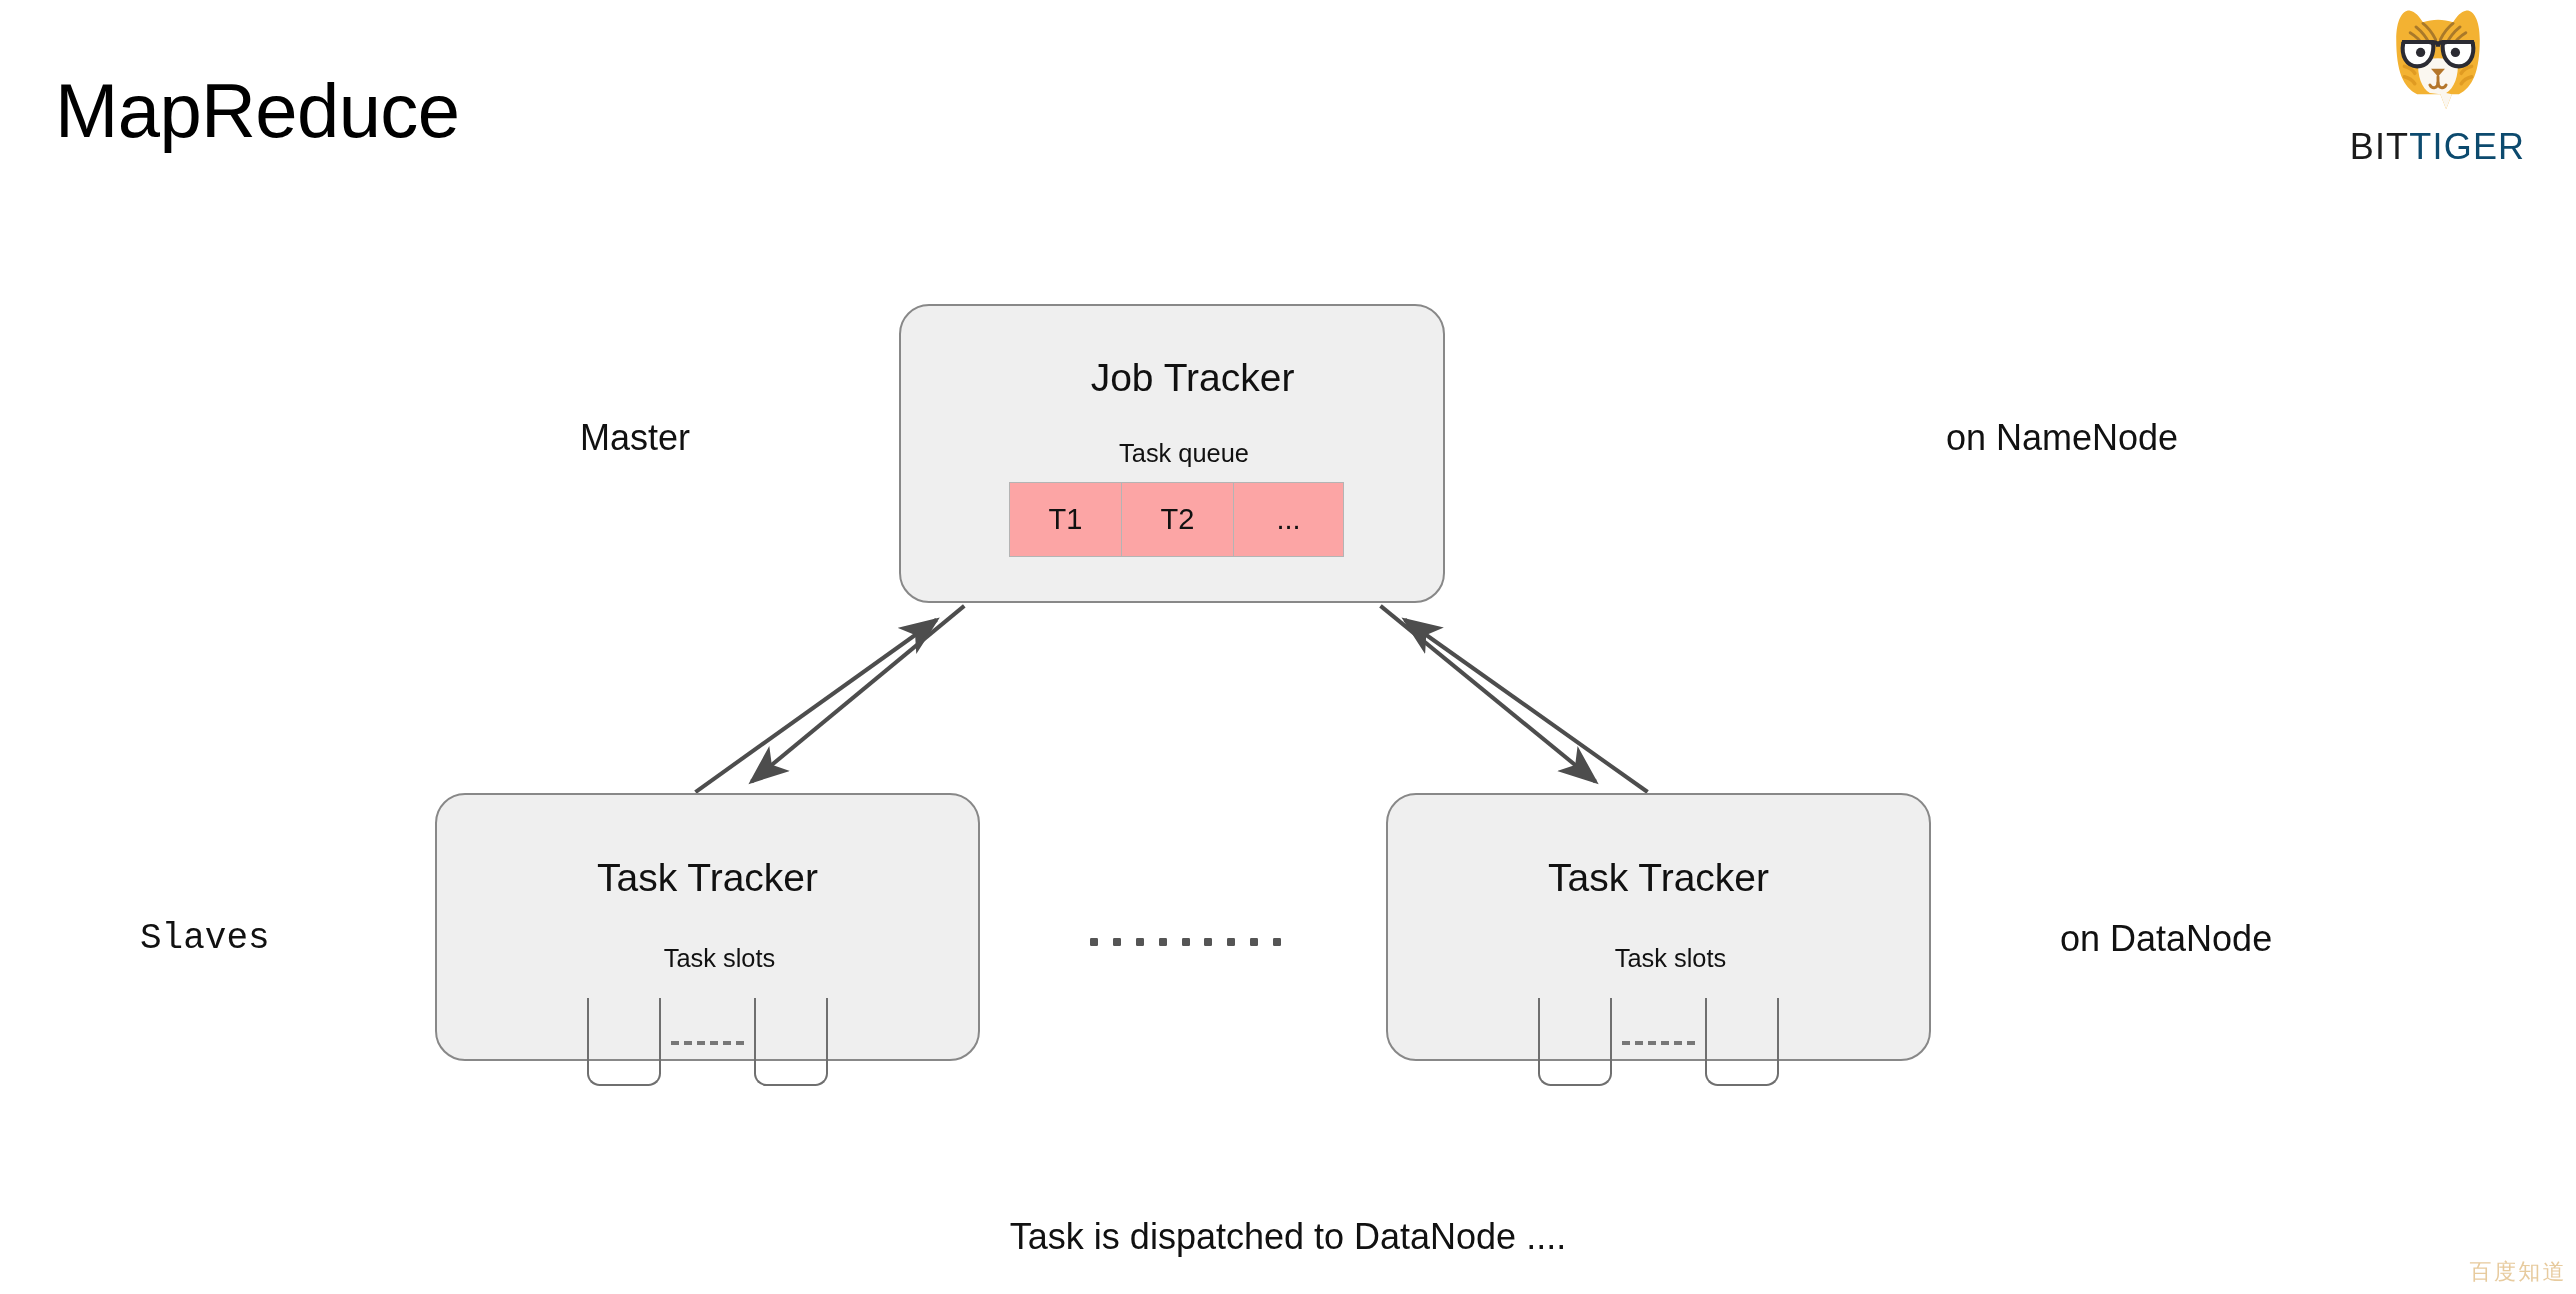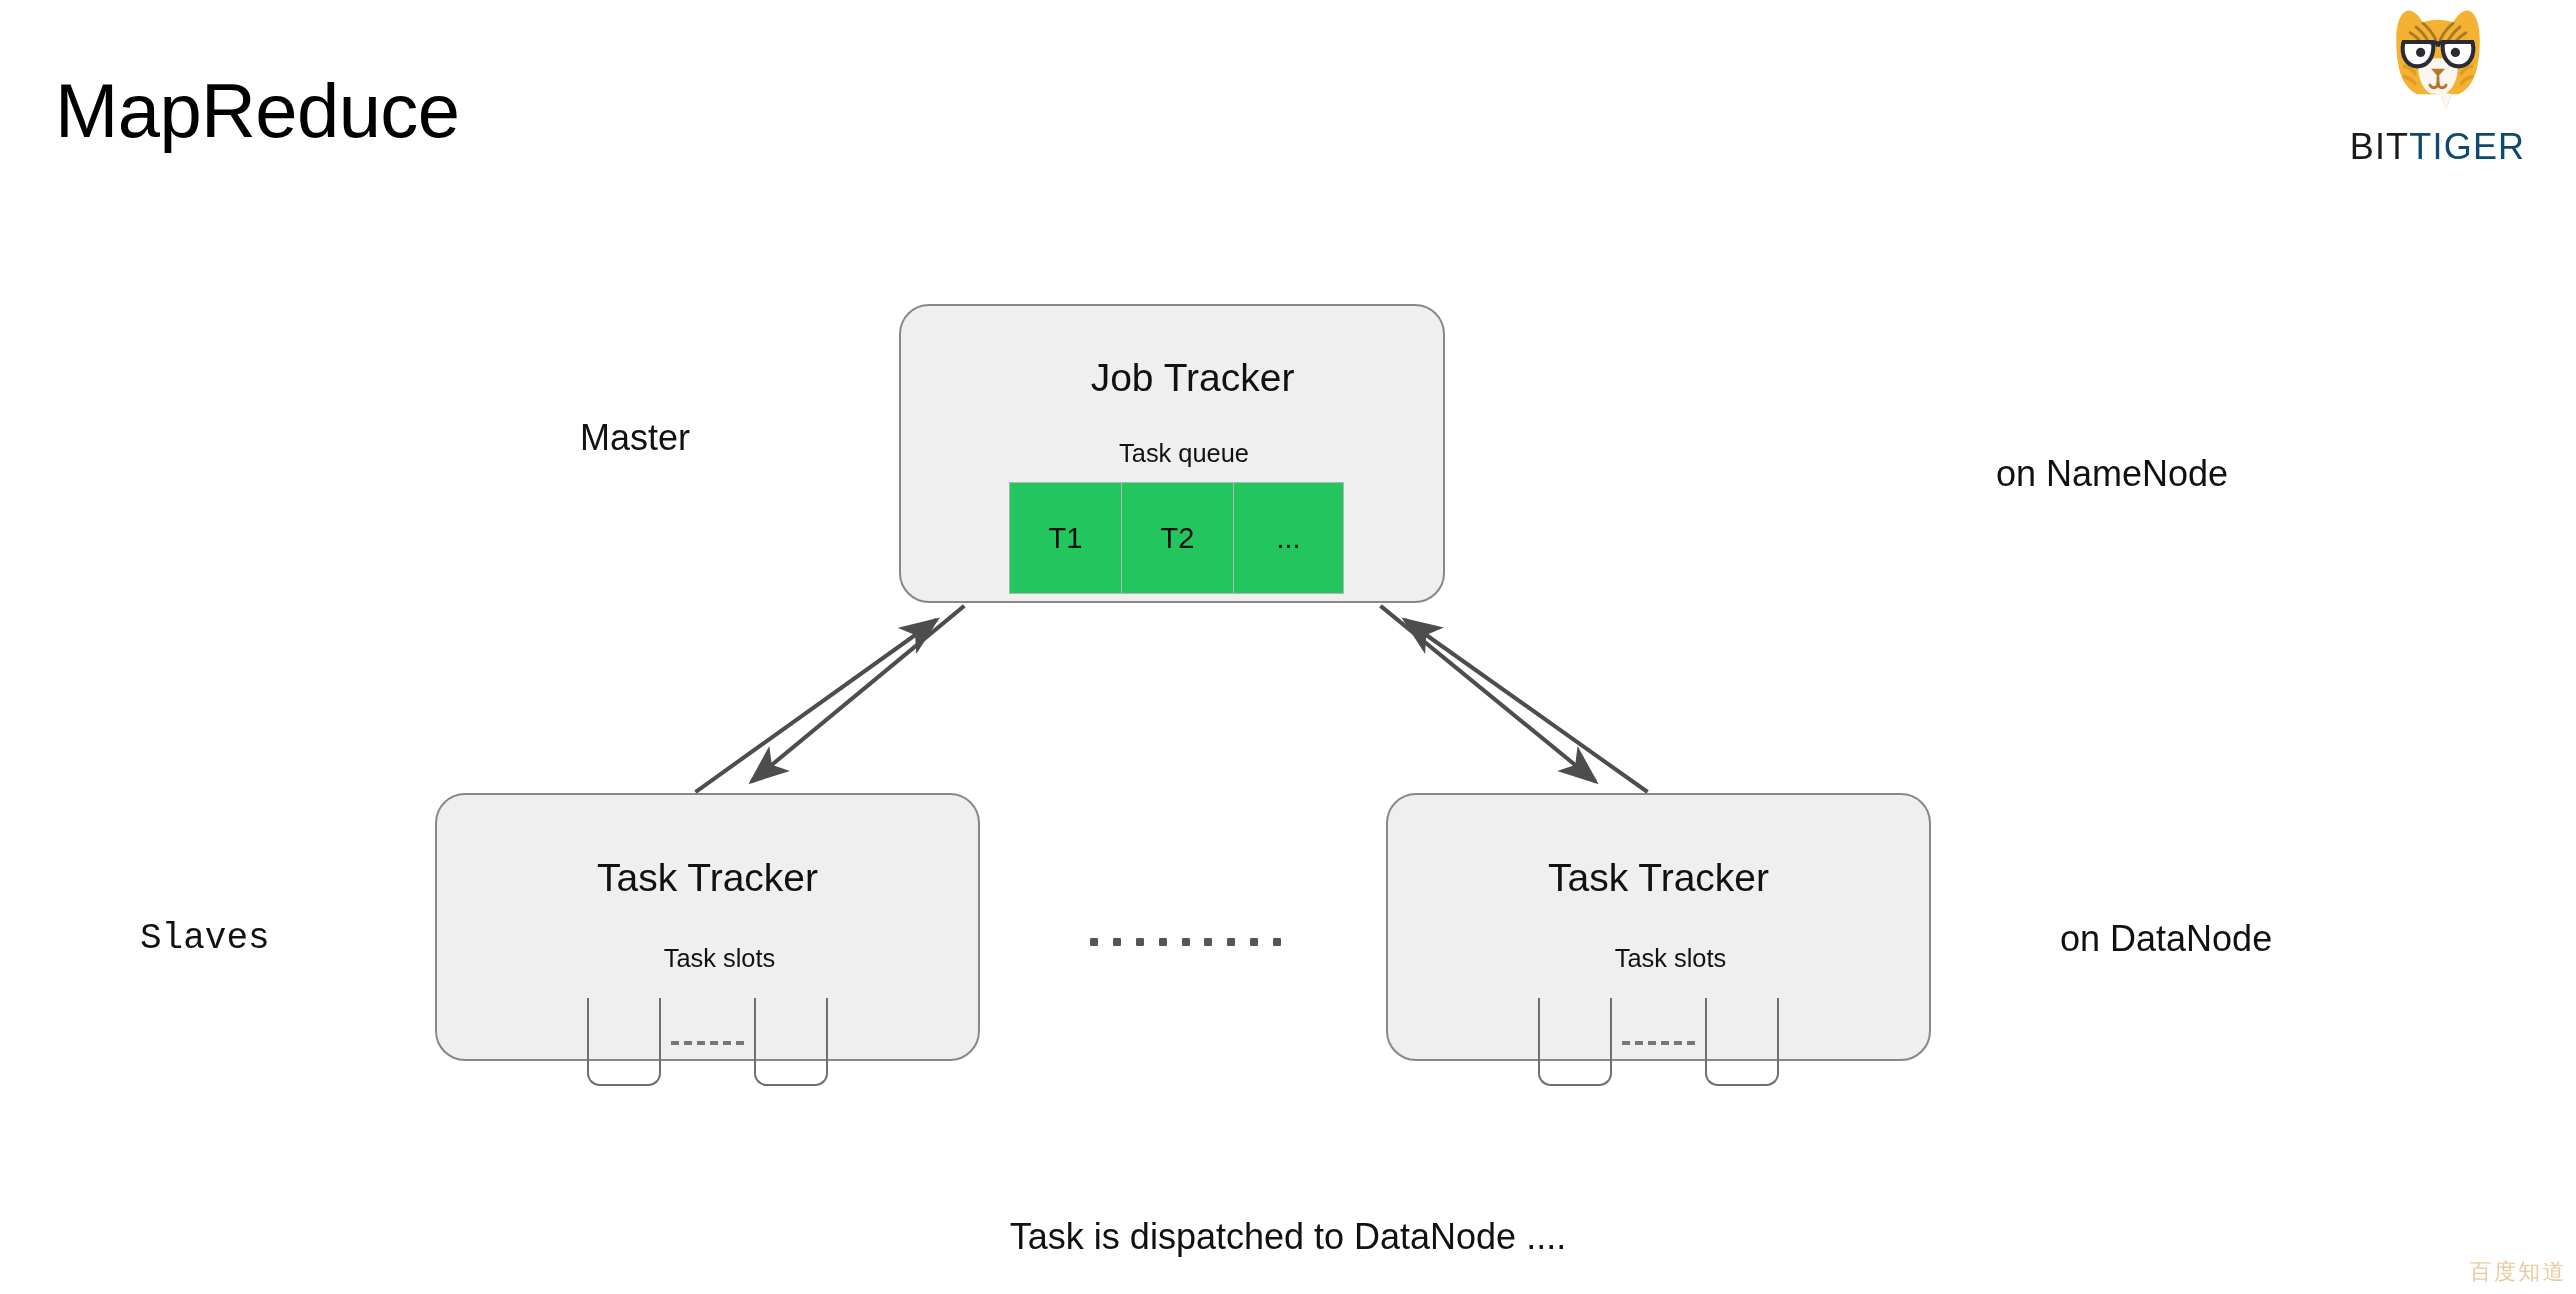--- a/index.html
+++ b/index.html
@@ -99,25 +99,25 @@
     height: 299px;
   }
   #job-tracker .node-title { top: 50px; padding-left: 41px; }
   #job-tracker .node-sub  { top: 133px; }
 
   .task-queue {
     position: absolute;
     left: 108px;
     top: 176px;
     width: 335px;
-    height: 112px;
+    height: 75px;
     display: flex;
     border: 1.7px solid #b4b4b4;
     box-sizing: border-box;
-    background: #22c55e;
+    background: #fca5a5;
   }
   .queue-cell {
     border-right: 1.7px solid #b4b4b4;
     box-sizing: border-box;
     display: flex;
     align-items: center;
     justify-content: center;
     font-size: 29px;
     color: #111;
   }
@@ -159,21 +159,21 @@
   }
 
   
   .side-label {
     position: absolute;
     font-size: 36px;
     color: #111;
     white-space: nowrap;
   }
   #label-master    { left: 580px; top: 417px; }
-  #label-namenode  { left: 1996px; top: 417px; margin-top: 36px; }
+  #label-namenode  { left: 1946px; top: 417px; }
   #label-slaves    { left: 140px;  top: 918px; font-family: Liberation Mono, monospace; }
   #label-datanode  { left: 2060px; top: 918px; }
 
   
   .caption {
     position: absolute;
     left: 0; right: 0;
     top: 1216px;
     text-align: center;
     font-size: 36px;

